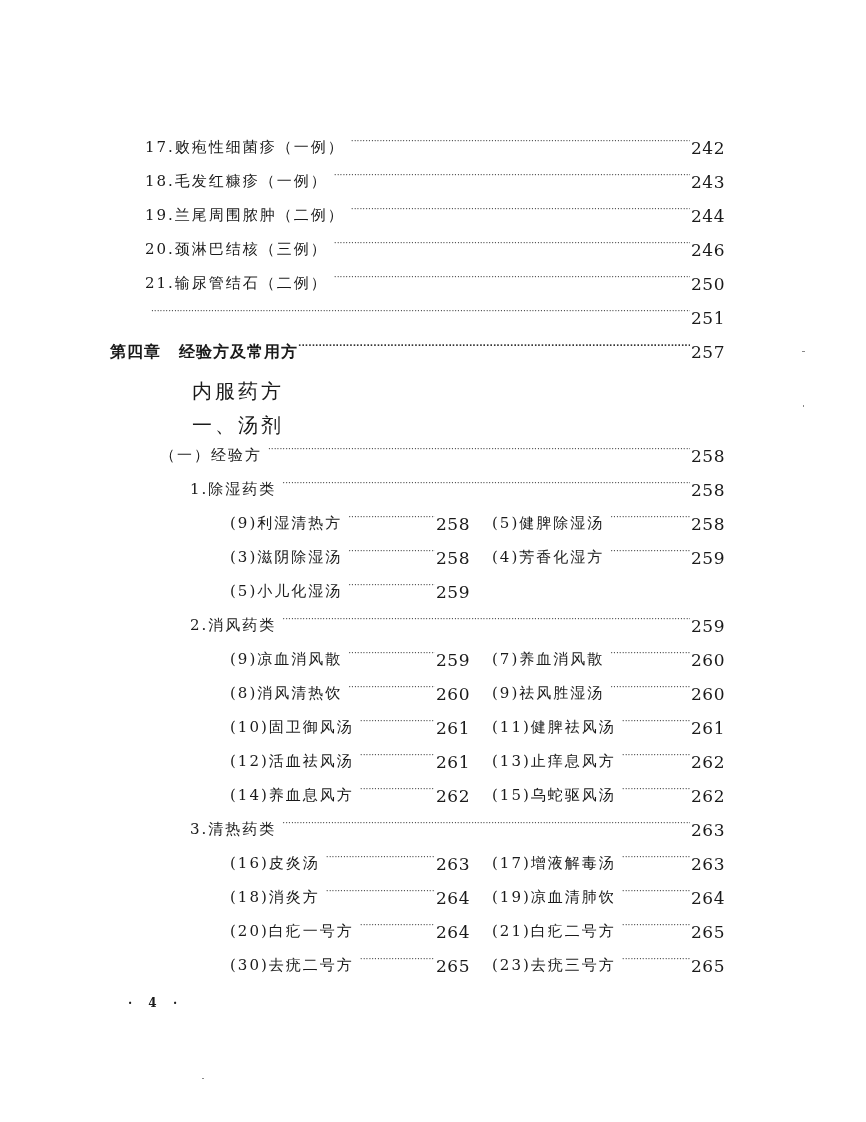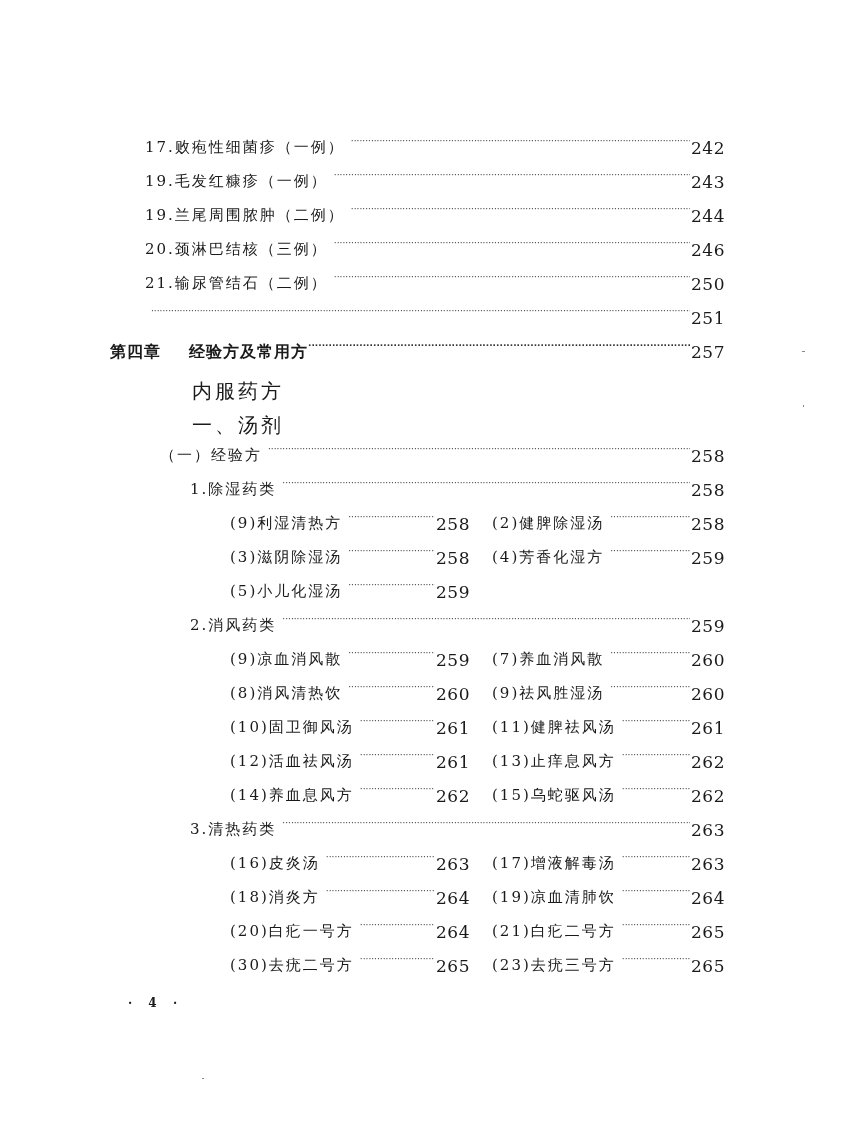--- a/index.html
+++ b/index.html
@@ -8,39 +8,39 @@
   .line { position: absolute; height: 24px; display: flex; align-items: flex-start;
           font-size: 15px; letter-spacing: 2px; white-space: nowrap; }
   .line .label { flex: 0 0 auto; }
   .line .dots { flex: 1 1 auto; overflow: hidden; margin: 0 1px 0 6px; letter-spacing: 0;
                 font-size: 9px; color: #333; position: relative; top: -2px; }
   .line .dots::before { content: "····································································································································································································"; }
   .line .page { flex: 0 0 auto; letter-spacing: 0.5px; font-family: "DejaVu Serif", serif; font-size: 17px; }
   .full { left: 145px; width: 580px; }
   .chapter { left: 110px; width: 615px; font-family: "DejaVu Sans", "Liberation Sans", sans-serif; font-weight: bold; font-size: 16px; }
   .chapter .label { letter-spacing: 1px; }
-  .chapter .num { margin-right: 28px; }
+  .chapter .num { margin-right: 18px; }
   .plain { position: absolute; font-size: 20px; letter-spacing: 3px; white-space: nowrap; }
   .sub1 { left: 160px; width: 565px; }
   .sub2 { left: 190px; width: 535px; }
   .colL { left: 230px; width: 240px; }
   .colR { left: 492px; width: 233px; }
   .footer { position: absolute; left: 128px; top: 996px; font-size: 12px; font-weight: bold; letter-spacing: 6px; }
   .speck { position: absolute; background: #888; }
 </style>
 </head>
 <body>
 
 <div class="line full" style="top:138px">
   <span class="label">17.败疱性细菌疹（一例）</span>
   <span class="dots"></span>
   <span class="page">242</span>
 </div>
 <div class="line full" style="top:172px">
-  <span class="label">19.毛发红糠疹（一例）</span>
+  <span class="label">18.毛发红糠疹（一例）</span>
   <span class="dots"></span>
   <span class="page">243</span>
 </div>
 <div class="line full" style="top:206px">
   <span class="label">19.兰尾周围脓肿（二例）</span>
   <span class="dots"></span>
   <span class="page">244</span>
 </div>
 <div class="line full" style="top:240px">
   <span class="label">20.颈淋巴结核（三例）</span>
@@ -77,21 +77,21 @@
   <span class="label">1.除湿药类</span>
   <span class="dots"></span>
   <span class="page">258</span>
 </div>
 <div class="line colL" style="top:514px">
   <span class="label">(9)利湿清热方</span>
   <span class="dots"></span>
   <span class="page">258</span>
 </div>
 <div class="line colR" style="top:514px">
-  <span class="label">(2)健脾除湿汤</span>
+  <span class="label">(5)健脾除湿汤</span>
   <span class="dots"></span>
   <span class="page">258</span>
 </div>
 <div class="line colL" style="top:548px">
   <span class="label">(3)滋阴除湿汤</span>
   <span class="dots"></span>
   <span class="page">258</span>
 </div>
 <div class="line colR" style="top:548px">
   <span class="label">(4)芳香化湿方</span>

